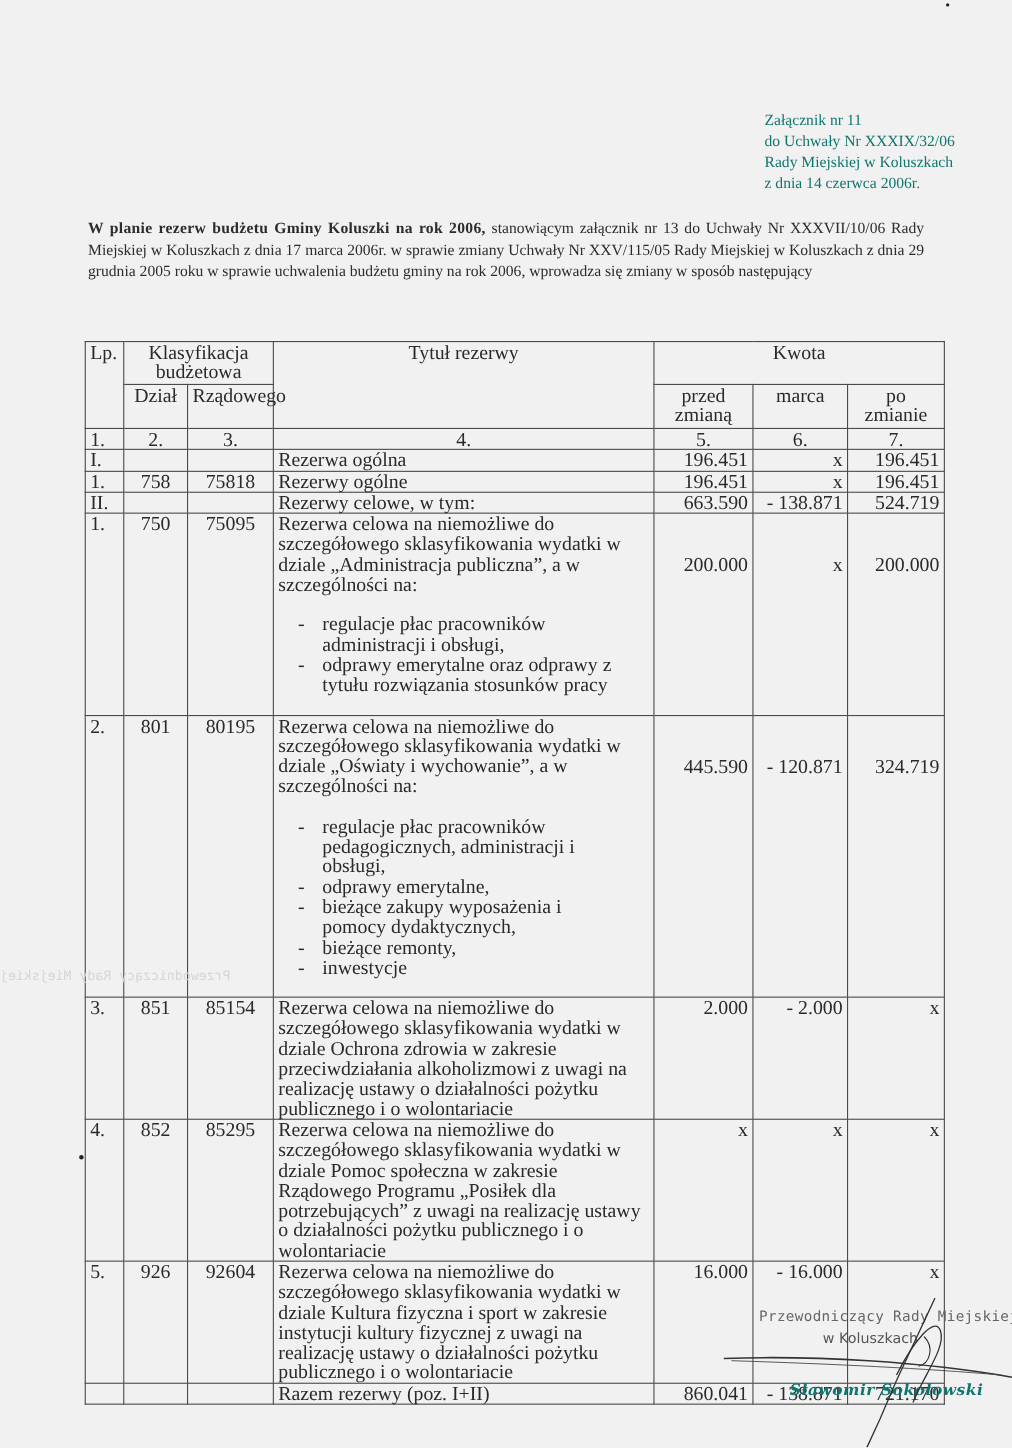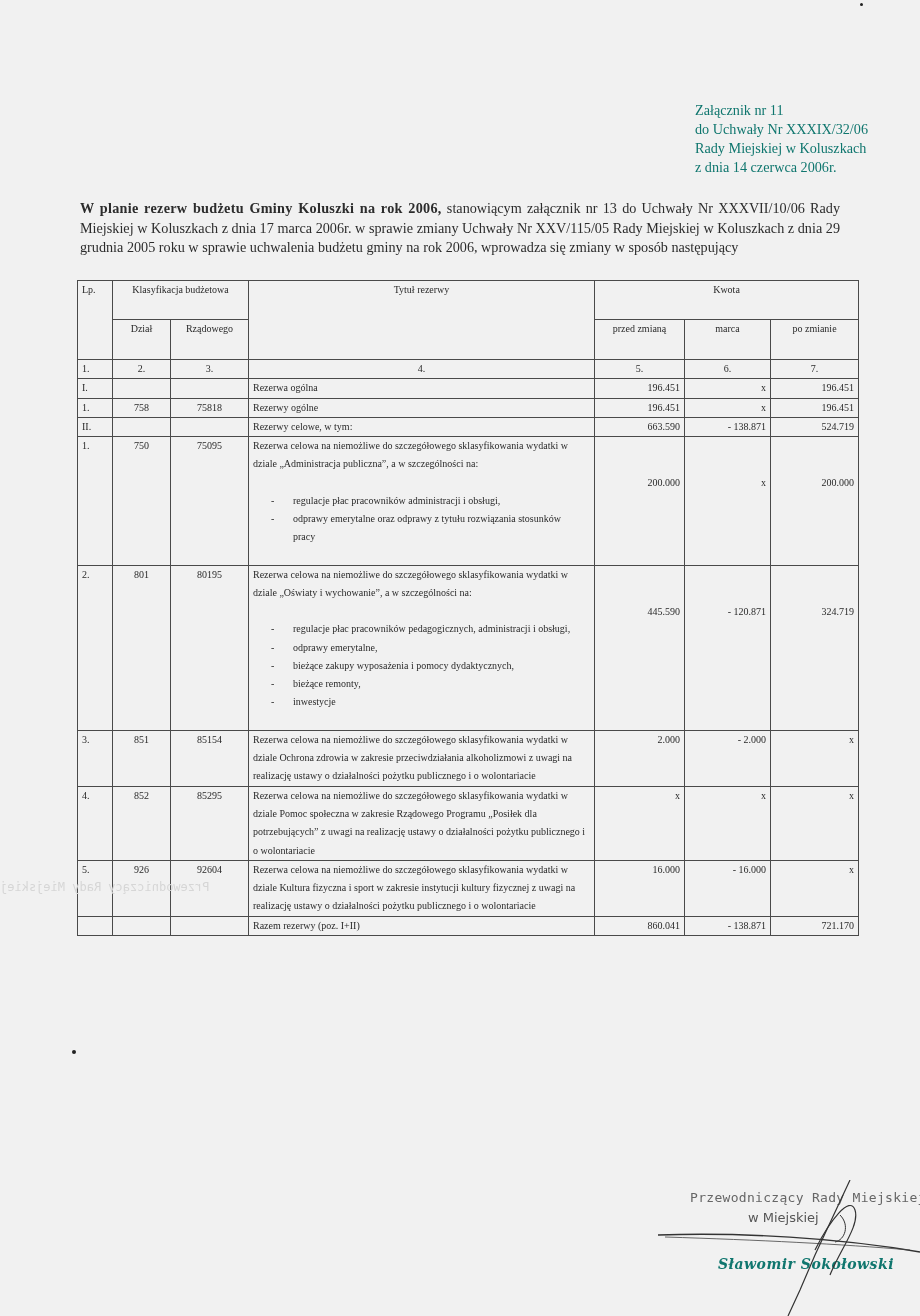--- a/index.html
+++ b/index.html
@@ -13,24 +13,24 @@
     position:absolute; right:52px; top:101px;
     text-align:left; font-size:14.2px; line-height:19px; color:#0f766e;
   }
   .header div { white-space:nowrap; }
   .intro {
     position:absolute; left:80px; top:199px; width:760px;
     font-size:14.2px; line-height:19.5px; text-align:justify; color:#2c2c2c;
   }
   .intro b { font-weight:bold; letter-spacing:0.3px; }
   table.budget {
-    position:absolute; left:77px; top:280px;
+    position:absolute; left:77px; top:310px;
     border-collapse:collapse; table-layout:fixed;
     width:781px;
-    font-size:10px; line-height:18.3px;
+    font-size:18px; line-height:18.3px;
   }
   table.budget td, table.budget th {
     border:1px solid #4a4a4a; padding:0 4px; vertical-align:top;
     font-weight:normal;
   }
   th.hdr { text-align:center; }
   .c { text-align:center; }
   .r { text-align:right; }
   .b { font-weight:bold; }
   .bullets { margin:18px; padding:0; list-style:none; }
@@ -199,21 +199,21 @@
       </tr>
     </tbody>
 </table>
 
 <div class="ghost">Przewodniczący Rady Miejskiej</div>
 <div class="dot" style="left:72px; top:1050px;"></div>
 <div class="dot" style="left:860px; top:3px; width:3px; height:3px;"></div>
 
 <div class="signature">
   <div class="stamp-title">Przewodniczący Rady Miejskiej</div>
-  <div class="stamp-place">w Miejskiej</div>
+  <div class="stamp-place">w Koluszkach</div>
   <div class="stamp-name">Sławomir Sokołowski</div>
   <svg class="sig-svg" width="280" height="136">
     <path d="M18 55 C 100 52, 200 58, 280 72" stroke="#333" stroke-width="1.4" fill="none"></path>
     <path d="M25 57 C 120 60, 200 64, 270 70" stroke="#444" stroke-width="0.8" fill="none"></path>
     <path d="M210 0 L 175 75 L 160 110 L 148 136" stroke="#333" stroke-width="1.2" fill="none"></path>
     <path d="M175 70 C 190 40, 210 15, 215 30 C 220 45, 200 70, 190 95" stroke="#333" stroke-width="1.2" fill="none"></path>
     <path d="M200 35 C 210 45, 205 60, 195 62" stroke="#333" stroke-width="1" fill="none"></path>
   </svg>
 </div>
 

